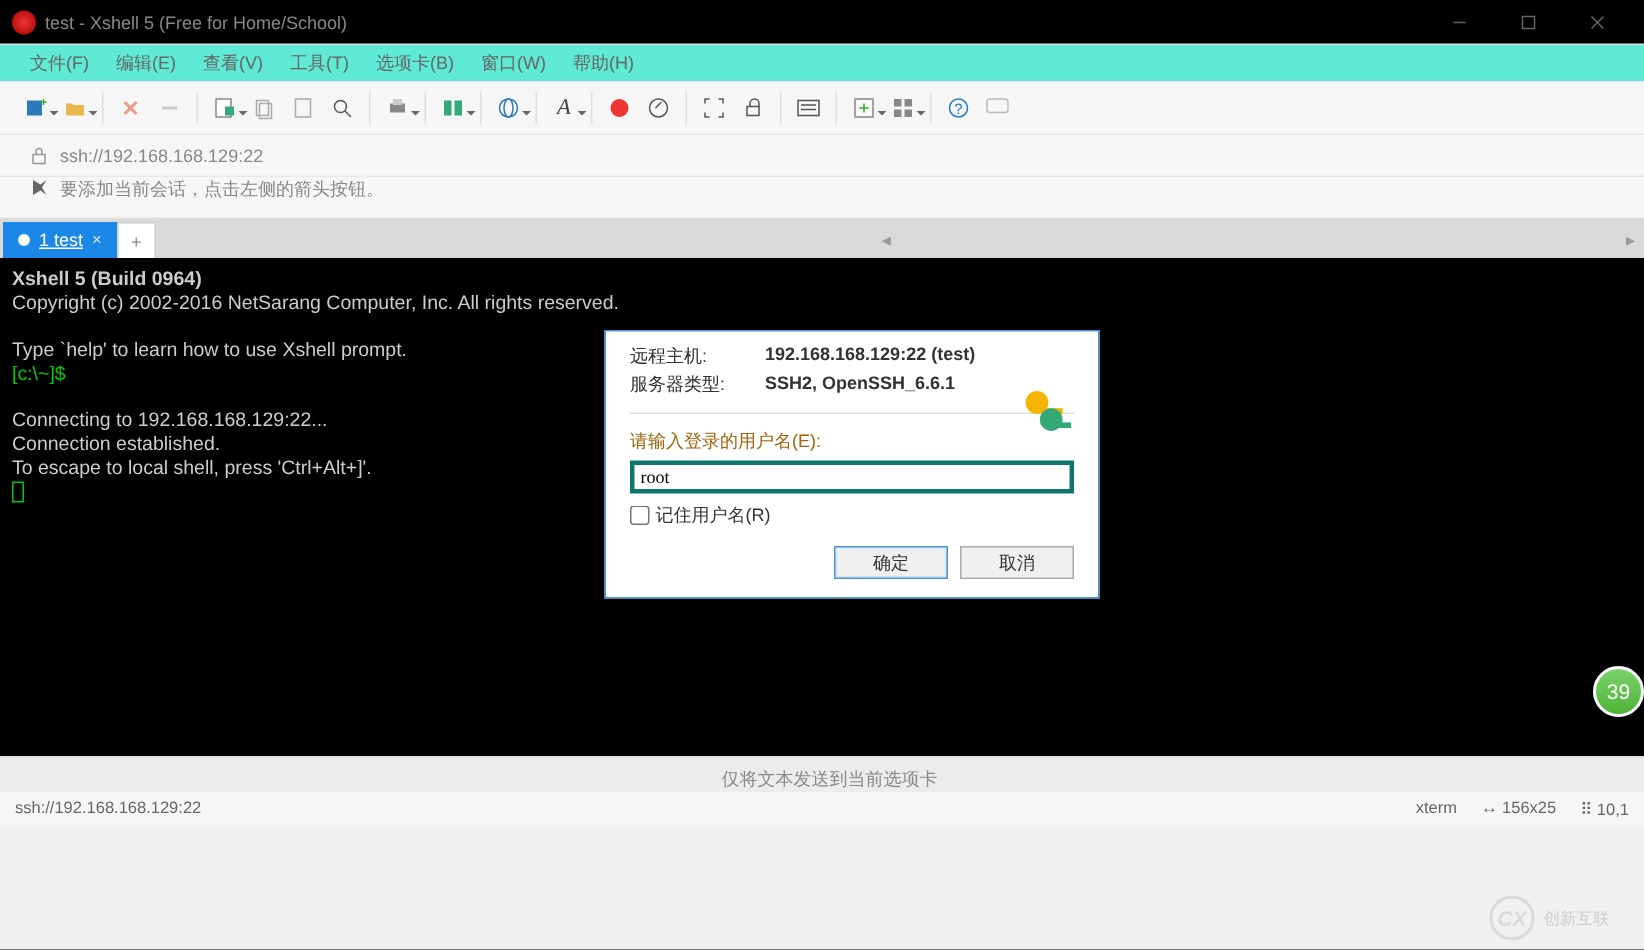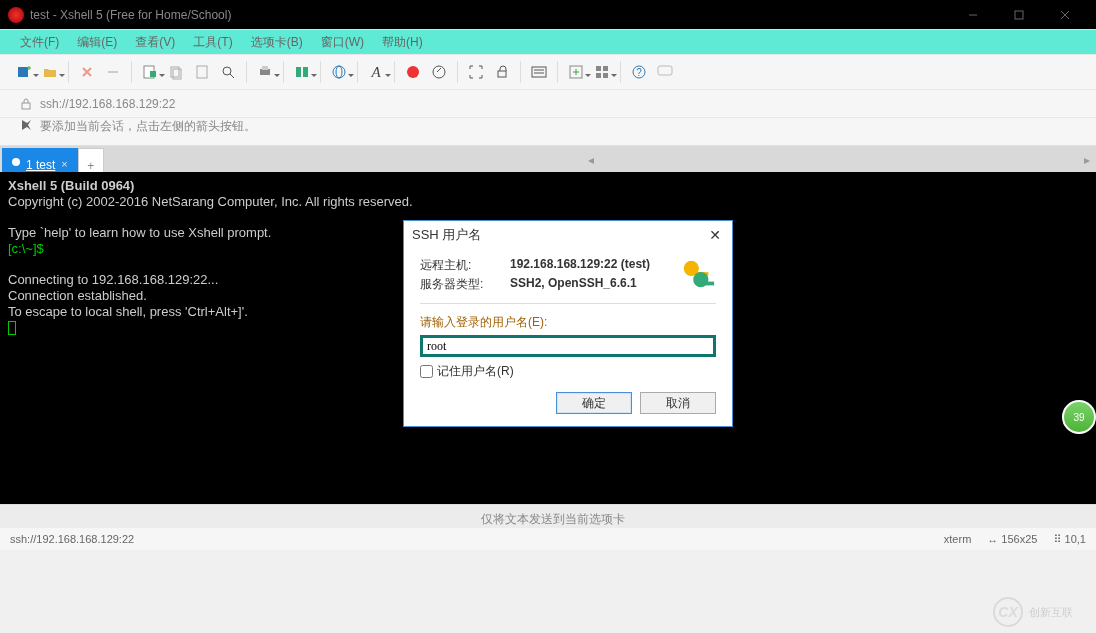--- a/index.html
+++ b/index.html
@@ -24,21 +24,21 @@
 
 
 .addrbar { height:28px; background:#f6f6f6; display:flex; align-items:center; padding-left:20px; gap:8px; color:#888; border-bottom:1px solid #e8e8e8; }
 .lockico { width:12px; height:12px; }
 
 
 .hintbar { height:28px; background:#f6f6f6; display:flex; align-items:flex-start; padding-left:20px; gap:6px; color:#888; border-bottom:1px solid #e0e0e0; }
 
 
 .tabbar { height:26px; background:#d9d9d9; display:flex; align-items:flex-end; padding-left:2px; }
-.tab { height:24px; padding:10px 10px; display:flex; gap:6px; font-size:12px; position:relative; }
+.tab { height:24px; padding:0 10px; display:flex; align-items:center; gap:6px; font-size:12px; position:relative; }
 .tab.active { background:#1b87e6; color:#fff; }
 .tab.active .dot { width:8px; height:8px; border-radius:50%; background:#fff; }
 .tab .x { font-size:11px; opacity:.8; }
 .tab.newtab { background:#fff; width:26px; justify-content:center; border:1px solid #ccc; border-bottom:none; }
 .tabbar .scroll { margin-left:auto; width:18px; height:24px; display:flex; align-items:center; justify-content:center; color:#999; }
 
 
 .terminal { background:#000; color:#ccc; font-family:Consolas,"Courier New",monospace; font-size:13px; padding:6px 8px; height:332px; white-space:pre; position:relative; }
 .terminal .g { color:#0c0; }
 .terminal .cursor { display:inline-block; width:8px; height:14px; border:1px solid #0c0; vertical-align:middle; }
@@ -62,21 +62,21 @@
 .dlgicon { position:absolute; right:16px; top:34px; width:38px; height:38px; }
 .hr { height:1px; background:#ddd; margin:10px 0; }
 .prompt { font-size:12px; color:#a16207; margin-bottom:4px; }
 .dinput { width:100%; height:22px; border:3px solid #0f766e; padding:0 4px; font-size:12px;font-family:Liberation Serif, serif; }
 .chkrow { display:flex; align-items:center; gap:4px; margin-top:6px; font-size:12px; color:#333; }
 .btns { display:flex; justify-content:flex-end; gap:8px; margin-top:12px; }
 .btn { width:76px; height:22px; border:1px solid #aaa; background:#f0f0f0; font-size:12px; color:#333; }
 .btn.primary { border:1px solid #4a90d9; box-shadow:0 0 0 1px #cde5f7 inset; }
 
 
-.badge { position:absolute; right:0; top:400px; width:34px; height:34px; border-radius:50%; background:linear-gradient(#7ad36b,#4db337); border:2px solid #fff; color:#fff; display:flex; align-items:center; justify-content:center; font-size:10px; box-shadow:0 1px 3px rgba(0,0,0,.3); }
+.badge { position:absolute; right:0; top:444px; width:34px; height:34px; border-radius:50%; background:linear-gradient(#7ad36b,#4db337); border:2px solid #fff; color:#fff; display:flex; align-items:center; justify-content:center; font-size:14px; box-shadow:0 1px 3px rgba(0,0,0,.3); }
 
 
 .wm { position:absolute; right:23px; bottom:6px; display:flex; align-items:center; gap:6px; opacity:.4; color:#999; font-size:11px;}
 .wm .logo { width:30px; height:30px; border:2px solid #bbb; border-radius:50%; display:flex; align-items:center; justify-content:center; font-style:italic; font-weight:bold; color:#bbb; font-size:14px;}
 </style>
 </head>
 <body>
 
 <div class="titlebar">
   <div class="app-icon"></div>
@@ -290,24 +290,20 @@
 
 <div class="statusbar">
   <span>ssh://192.168.168.129:22</span>
   <div class="spacer"></div>
   <span>xterm</span>
   <span>↔ <span>156x25</span></span>
   <span>⠿ <span>10,1</span></span>
 </div>
 
 <div class="dialog">
-  <div class="dtitle">
-    <span>SSH 用户名</span>
-    <div class="dx">✕</div>
-  </div>
   <div class="dbody">
     <svg class="dlgicon" viewBox="0 0 40 40">
         <circle cx="14" cy="14" r="8" fill="#f4b400"></circle>
         <rect x="18" y="18" width="14" height="4" fill="#f4b400"></rect>
         <circle cx="24" cy="26" r="8" fill="#3a7"></circle>
         <rect x="28" y="28" width="10" height="4" fill="#3a7"></rect>
       </svg>
     <div class="drow">
         <div class="lbl">远程主机:</div>
         <div class="val">192.168.168.129:22 (test)</div>

